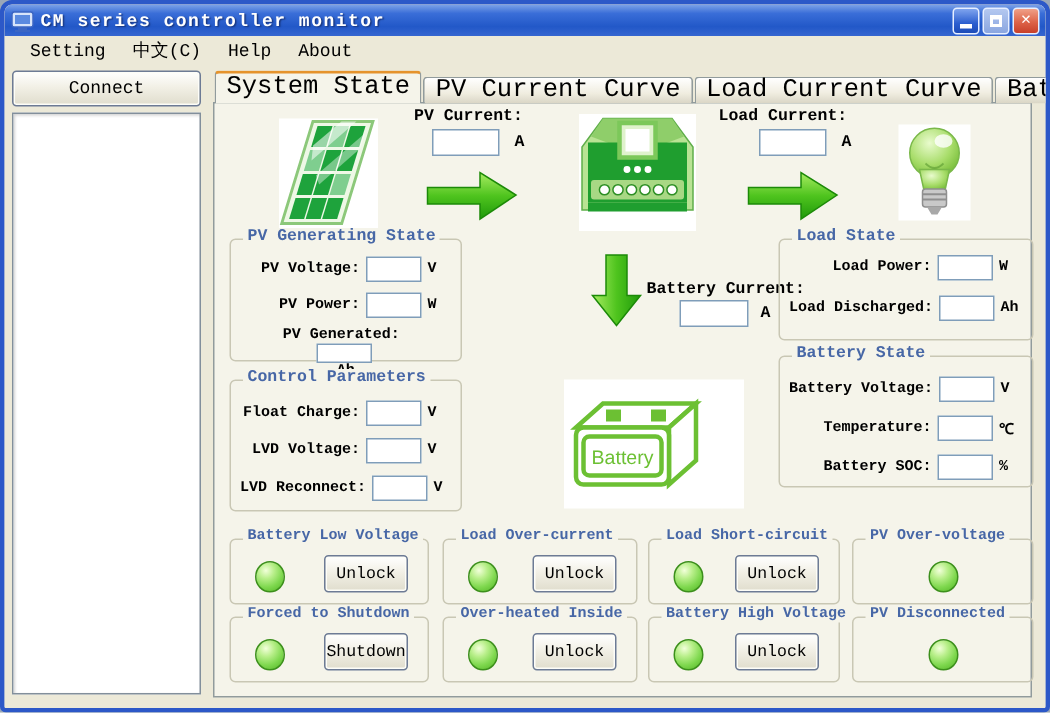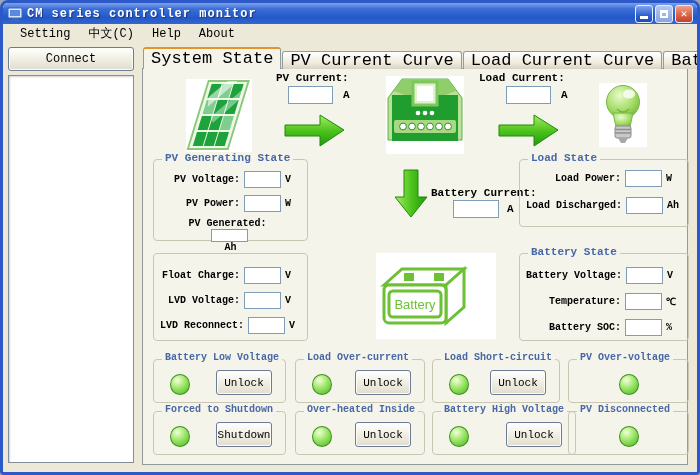--- a/index.html
+++ b/index.html
@@ -286,20 +286,21 @@
           <span class="funit">W</span>
         </div>
         <div class="frow" style="top:36px;">
           <span class="flabel">Load Discharged:</span>
           <input class="fbox" value="" style="">
           <span class="funit">Ah</span>
         </div>
       </div>
 
       <div class="group" style="left:10px; top:184px; width:155px; height:88px;">
+        <span class="gtitle">Control Parameters</span>
         <div class="frow" style="top:12px;">
           <span class="flabel">Float Charge:</span>
           <input class="fbox" value="" style="">
           <span class="funit">V</span>
         </div>
         <div class="frow" style="top:37px;">
           <span class="flabel">LVD Voltage:</span>
           <input class="fbox" value="" style="">
           <span class="funit">V</span>
         </div>
@@ -317,21 +318,21 @@
             <polygon points="70,32 88,16 88,54 70,70" fill="#ffffff"></polygon>
             <rect x="8" y="32" width="62" height="38" rx="5" fill="#ffffff"></rect>
             <rect x="13" y="38" width="52" height="26" rx="4"></rect>
           </g>
           <rect x="28" y="20" width="10" height="8" fill="#6cc033"></rect>
           <rect x="58" y="20" width="10" height="8" fill="#6cc033"></rect>
           <text x="39" y="56" text-anchor="middle" font-size="13" fill="#6cc033" font-family="Liberation Sans, sans-serif">Battery</text>
         </svg>
       </span>
 
-      <div class="group" style="left:376px; top:184px; width:170px; height:88px;">
+      <div class="group" style="left:376px; top:168px; width:170px; height:88px;">
         <span class="gtitle">Battery State</span>
         <div class="frow" style="top:12px;">
           <span class="flabel">Battery Voltage:</span>
           <input class="fbox" value="" style="">
           <span class="funit">V</span>
         </div>
         <div class="frow" style="top:38px;">
           <span class="flabel">Temperature:</span>
           <input class="fbox" value="" style="">
           <span class="funit">℃</span>
@@ -366,21 +367,21 @@
       <div class="alarm" style="left:10px; top:342px; width:133px;">
         <span class="gtitle">Forced to Shutdown</span>
         <span class="led"></span>
         <button class="xp-btn alarm-btn">Shutdown</button>
       </div>
       <div class="alarm" style="left:152px; top:342px; width:130px;">
         <span class="gtitle">Over-heated Inside</span>
         <span class="led"></span>
         <button class="xp-btn alarm-btn">Unlock</button>
       </div>
-      <div class="alarm" style="left:289px; top:342px; width:144px;">
+      <div class="alarm" style="left:289px; top:342px; width:128px;">
         <span class="gtitle">Battery High Voltage</span>
         <span class="led"></span>
         <button class="xp-btn alarm-btn">Unlock</button>
       </div>
       <div class="alarm center" style="left:425px; top:342px; width:121px;padding-left:40px;">
         <span class="gtitle">PV Disconnected</span>
         <span class="led"></span>
       </div>
 
     </div>

